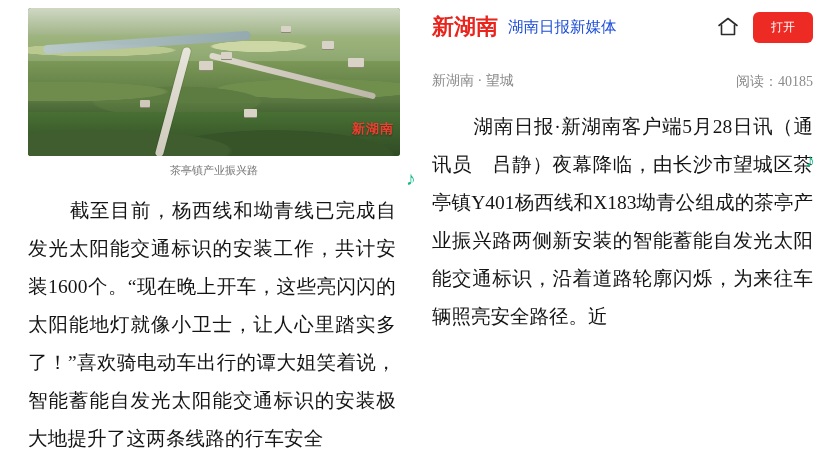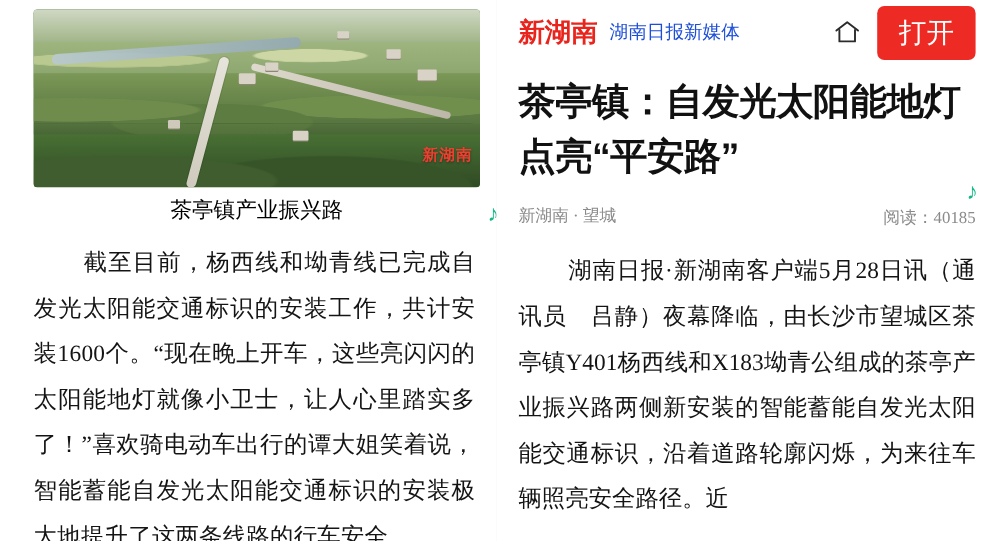--- a/index.html
+++ b/index.html
@@ -112,22 +112,22 @@
     font-size: 13px;
     font-weight: 700;
     letter-spacing: 1px;
     text-shadow: 0 1px 2px rgba(0,0,0,.45);
     opacity: .92;
     font-family: "Liberation Serif", serif;
   }
   .hero-caption {
     margin: 7px 14px 0 28px;
     text-align: center;
-    font-size: 18px;
-    color: #000000;
+    font-size: 11px;
+    color: #737373;
   }
 
   .body-text {
     margin: 14px 18px 0 28px;
     font-size: 19.5px;
     line-height: 38px;
     color: #141414;
     text-align: justify;
     font-family: "Liberation Serif", serif;
     letter-spacing: .2px;
@@ -184,21 +184,21 @@
   }
   .topbar-spacer { flex: 1; }
   .home-icon {
     width: 30px; height: 30px;
     display: flex; align-items: center; justify-content: center;
     color: #2b2b2b;
   }
   .open-btn {
     background: #ee2a24;
     color: #ffffff;
-    font-size: 23px;
+    font-size: 12px;
     padding: 7px 18px;
     border: none;
     border-radius: 6px;
     cursor: pointer;
     font-family: "Liberation Sans", sans-serif;
   }
   .headline {
     margin: 8px 16px 0 18px;
     font-size: 31px;
     line-height: 46px;
@@ -284,21 +284,20 @@
       <span class="topbar-spacer"></span>
       <span class="home-icon">
         <svg width="24" height="24" viewBox="0 0 24 24" fill="none" stroke="#2b2b2b" stroke-width="1.6" stroke-linecap="round" stroke-linejoin="round" aria-hidden="true">
           <path d="M3 10.5 12 3.5l9 7"></path>
           <path d="M5.5 10v9.5h13V10"></path>
         </svg>
       </span>
       <button class="open-btn">打开</button>
     </div>
 
-    <h1 class="headline">茶亭镇：自发光太阳能地灯点亮“平安路”</h1>
 
     <div class="meta">
       <div class="meta-left">
         <div>新湖南 · 望城</div>
       </div>
       <div class="meta-right"><span>阅读：</span><span>40185</span></div>
     </div>
 
     <div class="note-right">♪</div>
 

